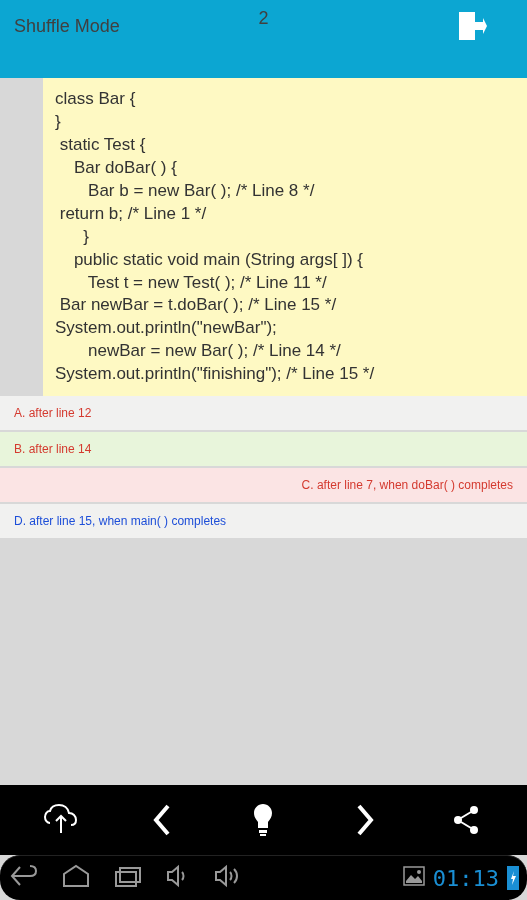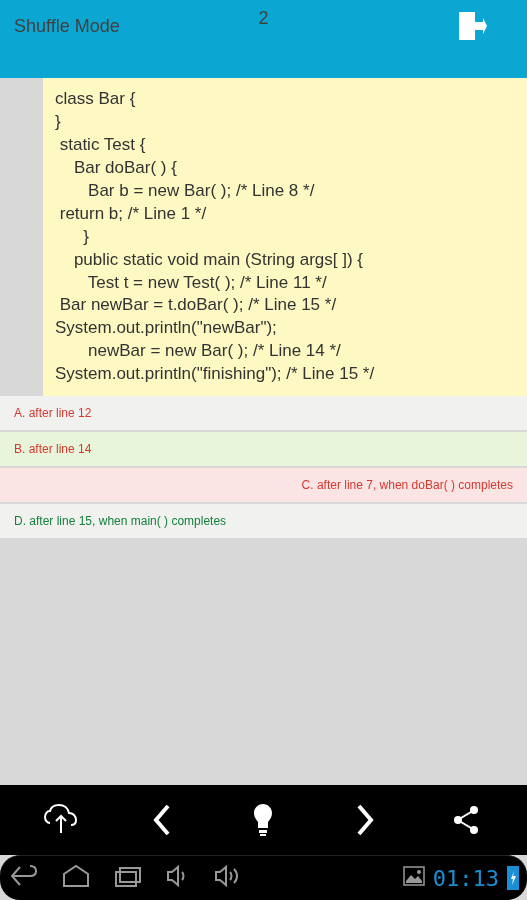--- a/index.html
+++ b/index.html
@@ -70,21 +70,21 @@
       background: #e8f5db;
       color: #d43a2f;
     }
     .answer-c {
       background: #fbe4e4;
       color: #d43a2f;
       text-align: right;
     }
     .answer-d {
       background: #f1f1f0;
-      color: #15803d;
+      color: #1d4ed8;
     }
     .spacer {
       flex: 1;
       background: #d8d8d8;
     }
     .bottom-nav {
       background: #000;
       height: 70px;
       display: flex;
       align-items: center;

